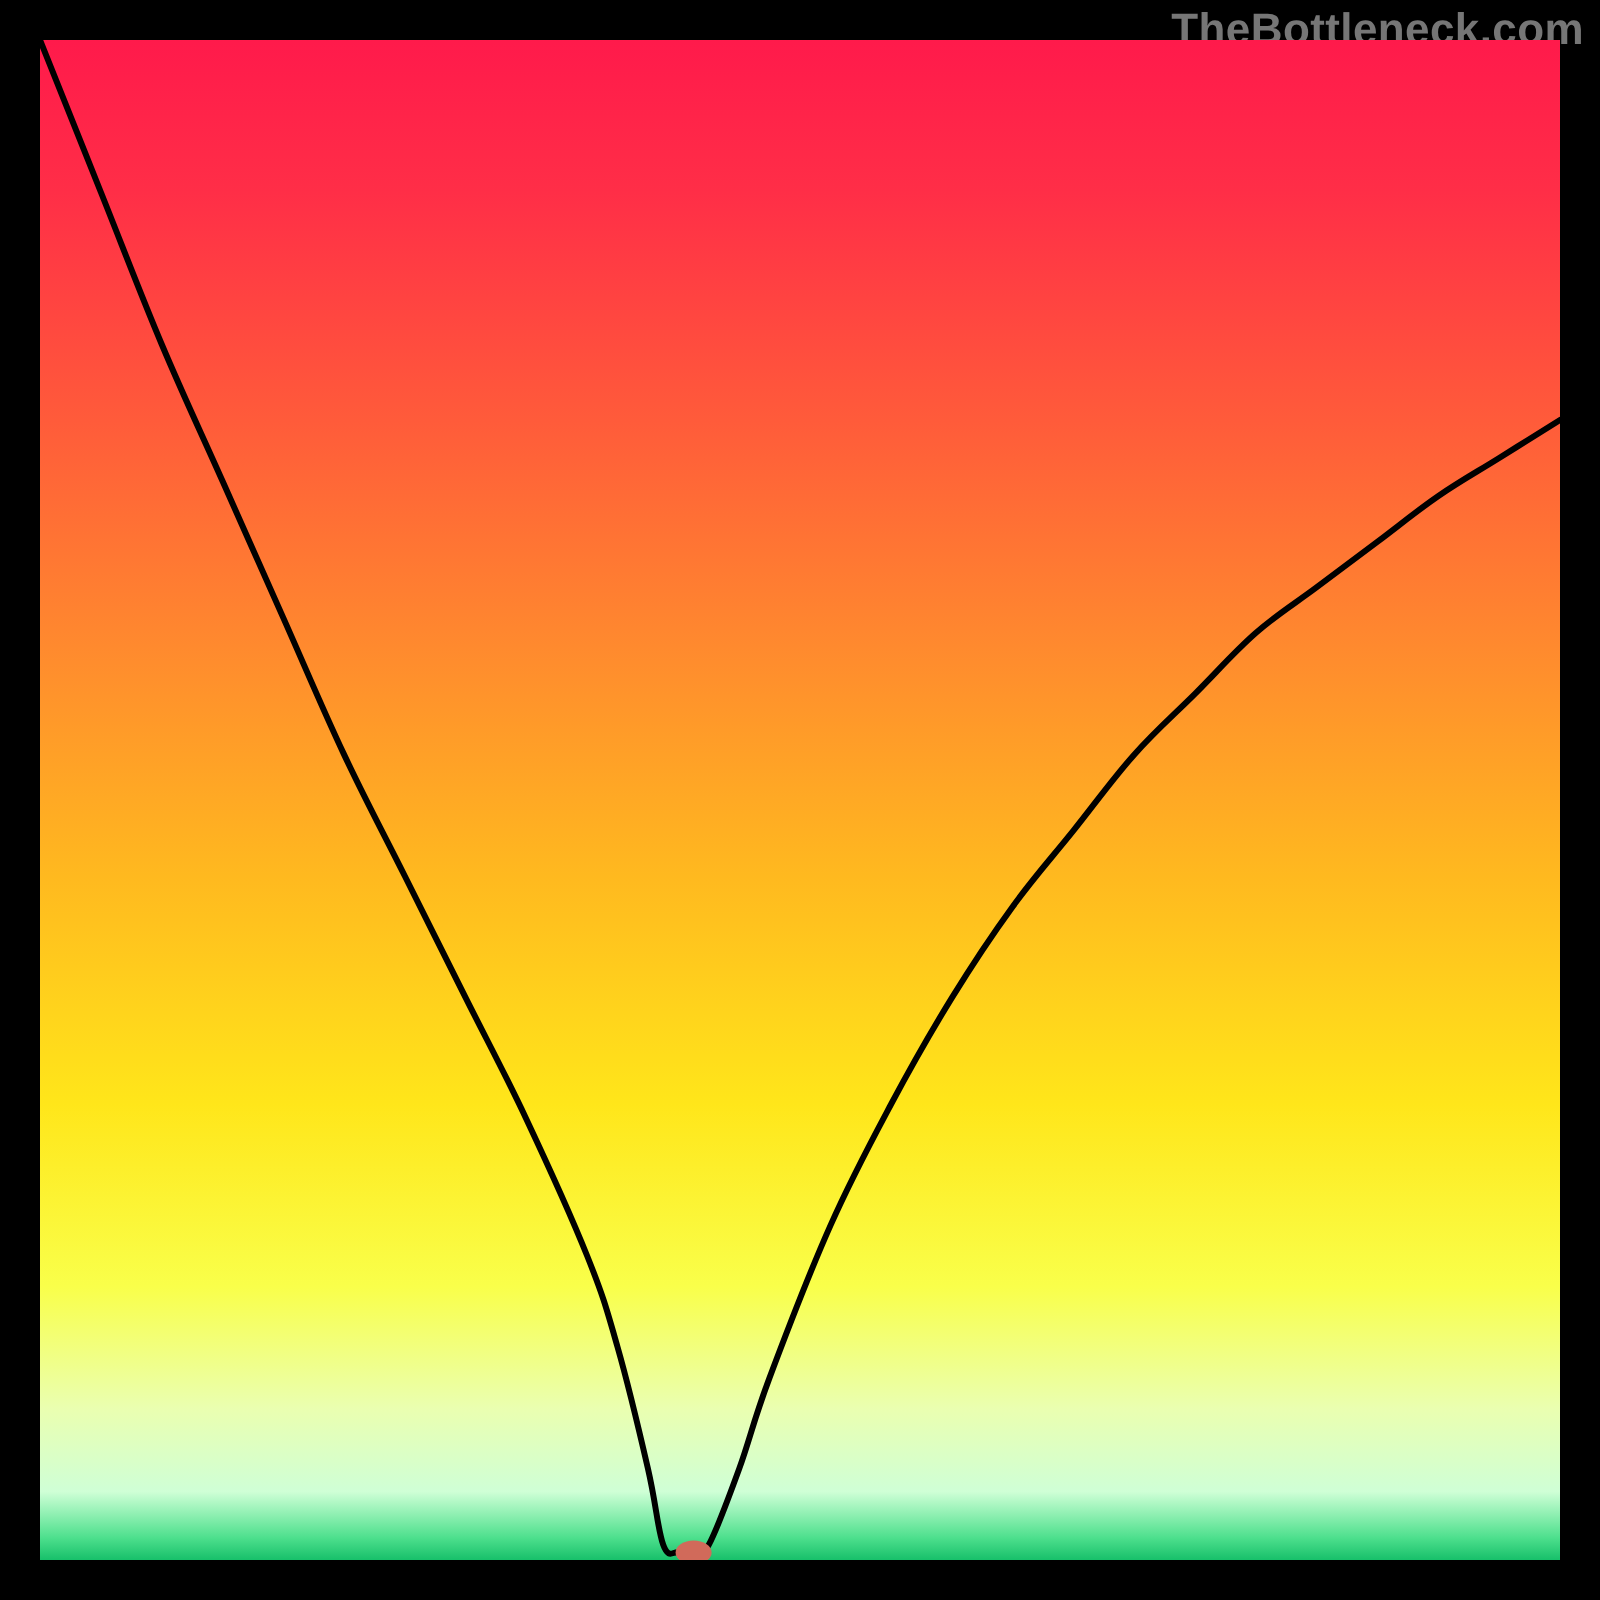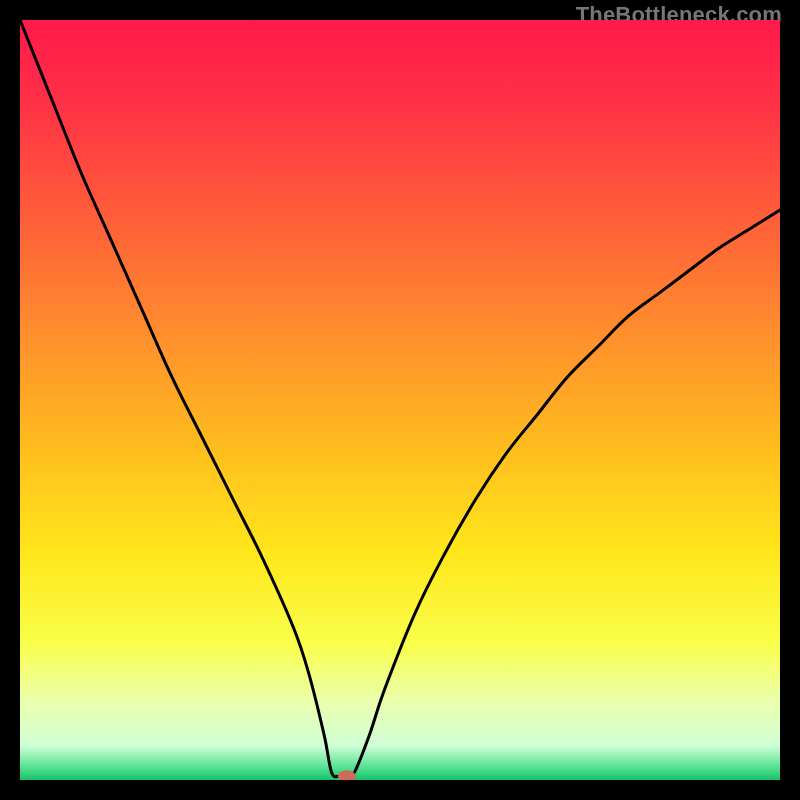--- a/index.html
+++ b/index.html
@@ -23,21 +23,21 @@
     position: absolute;
     left: 20px;
     top: 20px;
     width: 760px;
     height: 760px;
     
   }
   .watermark {
     position: absolute;
     top: 2px;
-    right: 18px;
+    right: 8px;
     color: #767676;
     font-size: 22px;
     font-weight: 600;
     letter-spacing: 0.2px;
     user-select: none;
   }
   svg {
     display: block;
   }
 </style>

